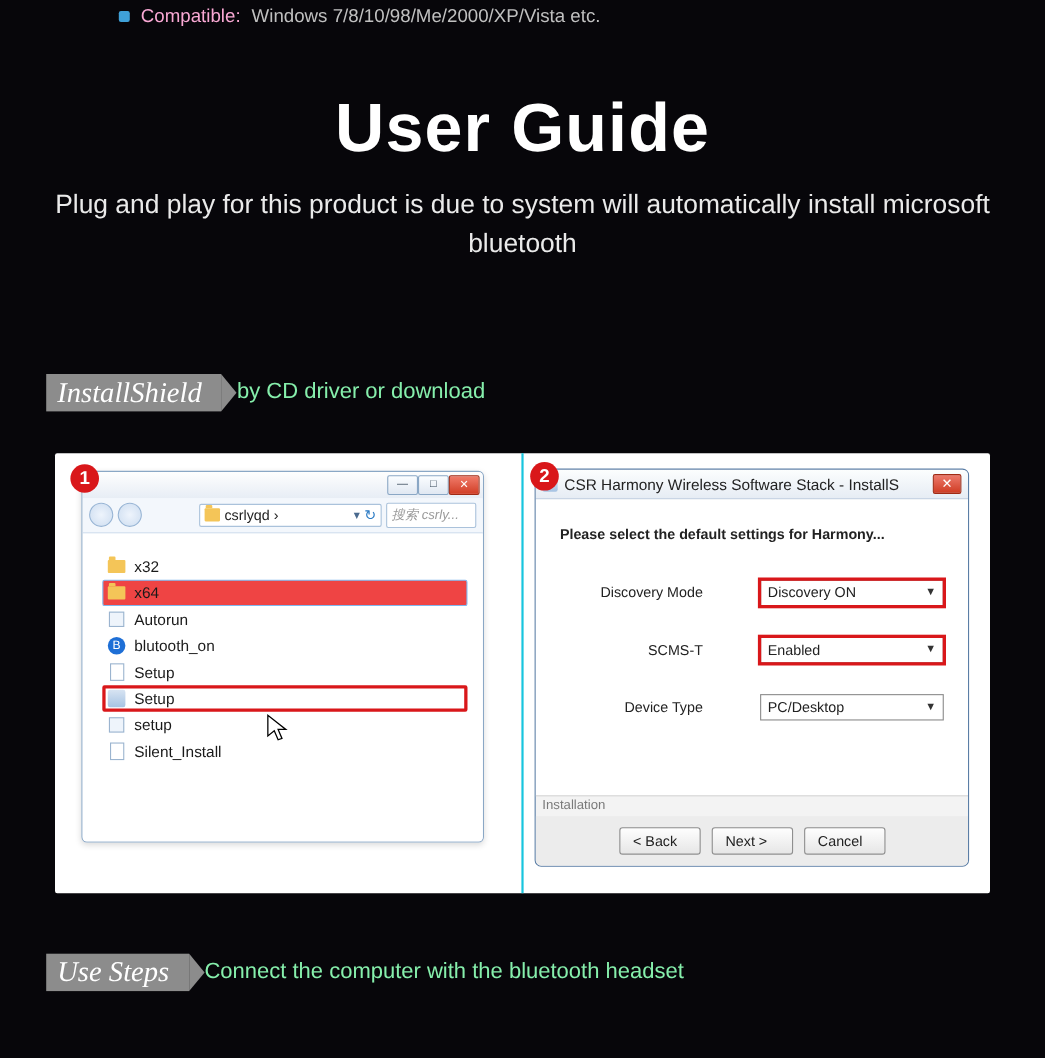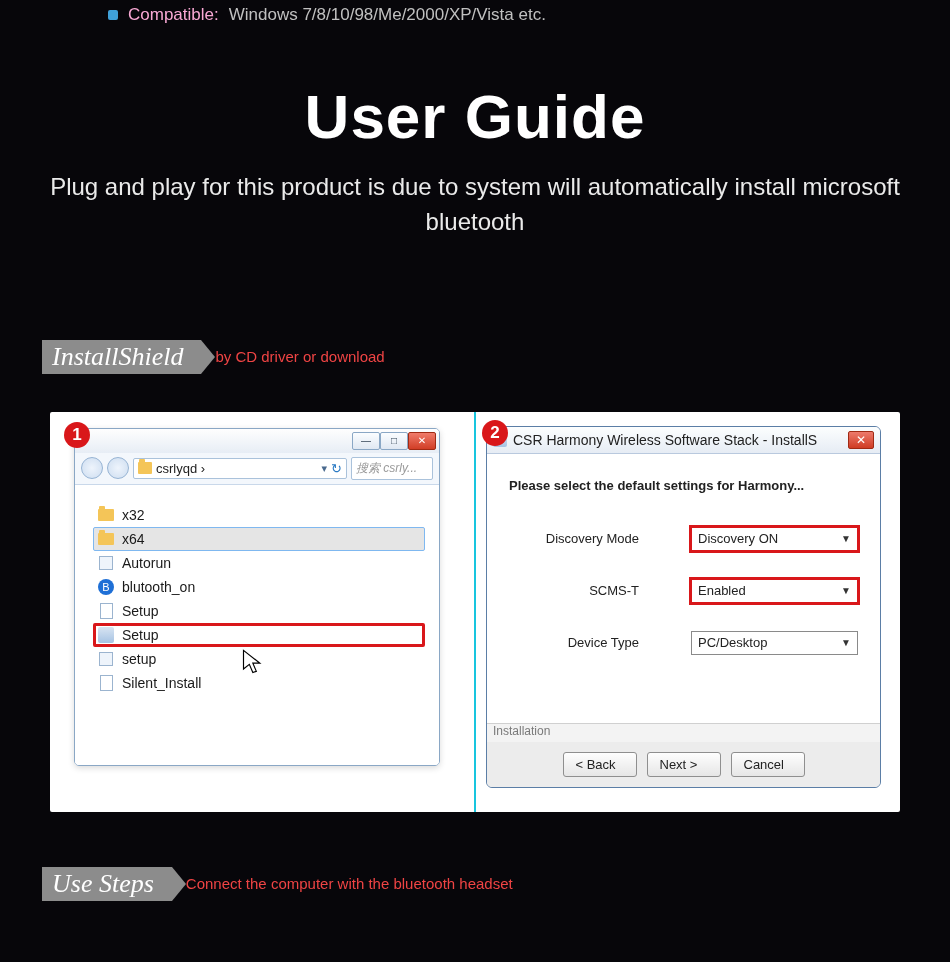--- a/index.html
+++ b/index.html
@@ -57,22 +57,22 @@
   }
   .label-chip::after {
     content: "";
     position: absolute;
     right: -14px; top: 0;
     border-top: 17px solid transparent;
     border-bottom: 17px solid transparent;
     border-left: 14px solid #8c8c8c;
   }
   .label-text {
-    font-size: 15px;
-    color: #ef4444;
+    font-size: 20px;
+    color: #86efac;
   }
   .use-steps-row { margin-top: 55px; }
   .panel-container {
     margin: 38px 0 0 50px;
     width: 850px;
     height: 400px;
     background: #fff;
     display: flex;
     position: relative;
     border-radius: 2px;
@@ -126,32 +126,32 @@
   }
   .navbtn {
     width:22px; height:22px; border-radius:50%;
     background: radial-gradient(#eef4fc,#cdddf0);
     border:1px solid #97b4d4;
     display:inline-block;
   }
   .addr-box {
     flex:1; display:flex; align-items:center; gap:4px;
     background:#fff; border:1px solid #aac2db; border-radius:2px;
-    padding: 2px 4px; font-size:13px;
+    padding: 2px 4px; font-size:13px;margin-left:48px;
   }
   .folder-ico { width:14px; height:12px; background:#f4c558; border-radius:1px; display:inline-block; position:relative;}
   .folder-ico::before{content:"";position:absolute;top:-3px;left:1px;width:6px;height:3px;background:#f4c558;border-radius:1px 1px 0 0;}
   .searchbox { width:82px; background:#fff; border:1px solid #aac2db; border-radius:2px; padding:2px 4px; font-size:12px; color:#9a9a9a; font-style:italic;}
   .filelist { padding: 18px 14px 40px 18px; background:#fff; min-height: 280px;}
   .filelist .row {
     display:flex; align-items:center; gap:8px; padding:3px 4px;
     border:1px solid transparent; border-radius:2px;
     color:#1a1a1a;
   }
-  .row.sel { background:#e5e5e5; border-color:#7fb8f0;}
+  .row.sel { background:#ef4444; border-color:#7fb8f0;}
   .row.hlred { border:3px solid #d9171a; padding:1px 2px;}
   .ico { width:16px; height:16px; display:inline-flex; align-items:center; justify-content:center;}
   .ico-folder { width:16px; height:12px; background:#f4c558; border-radius:1px; position:relative;}
   .ico-folder::before{content:"";position:absolute;top:-3px;left:1px;width:6px;height:3px;background:#f4c558;border-radius:1px 1px 0 0;}
   .ico-file { width:13px; height:16px; background:#fff; border:1px solid #9bb4cf; position:relative;}
   .ico-bt { width:16px; height:16px; background:#1e6fd6; border-radius:50%; color:#fff; font-size:11px; display:flex;align-items:center;justify-content:center;}
   .ico-cfg { width:14px; height:14px; border:1px solid #9bb4cf; background:#eef4fb;}
   .ico-setup { width:16px; height:16px; background:linear-gradient(#d8e4f2,#a6c3e3); border-radius:2px;}
   .cursor {
     position:absolute; left:190px; top:236px;

